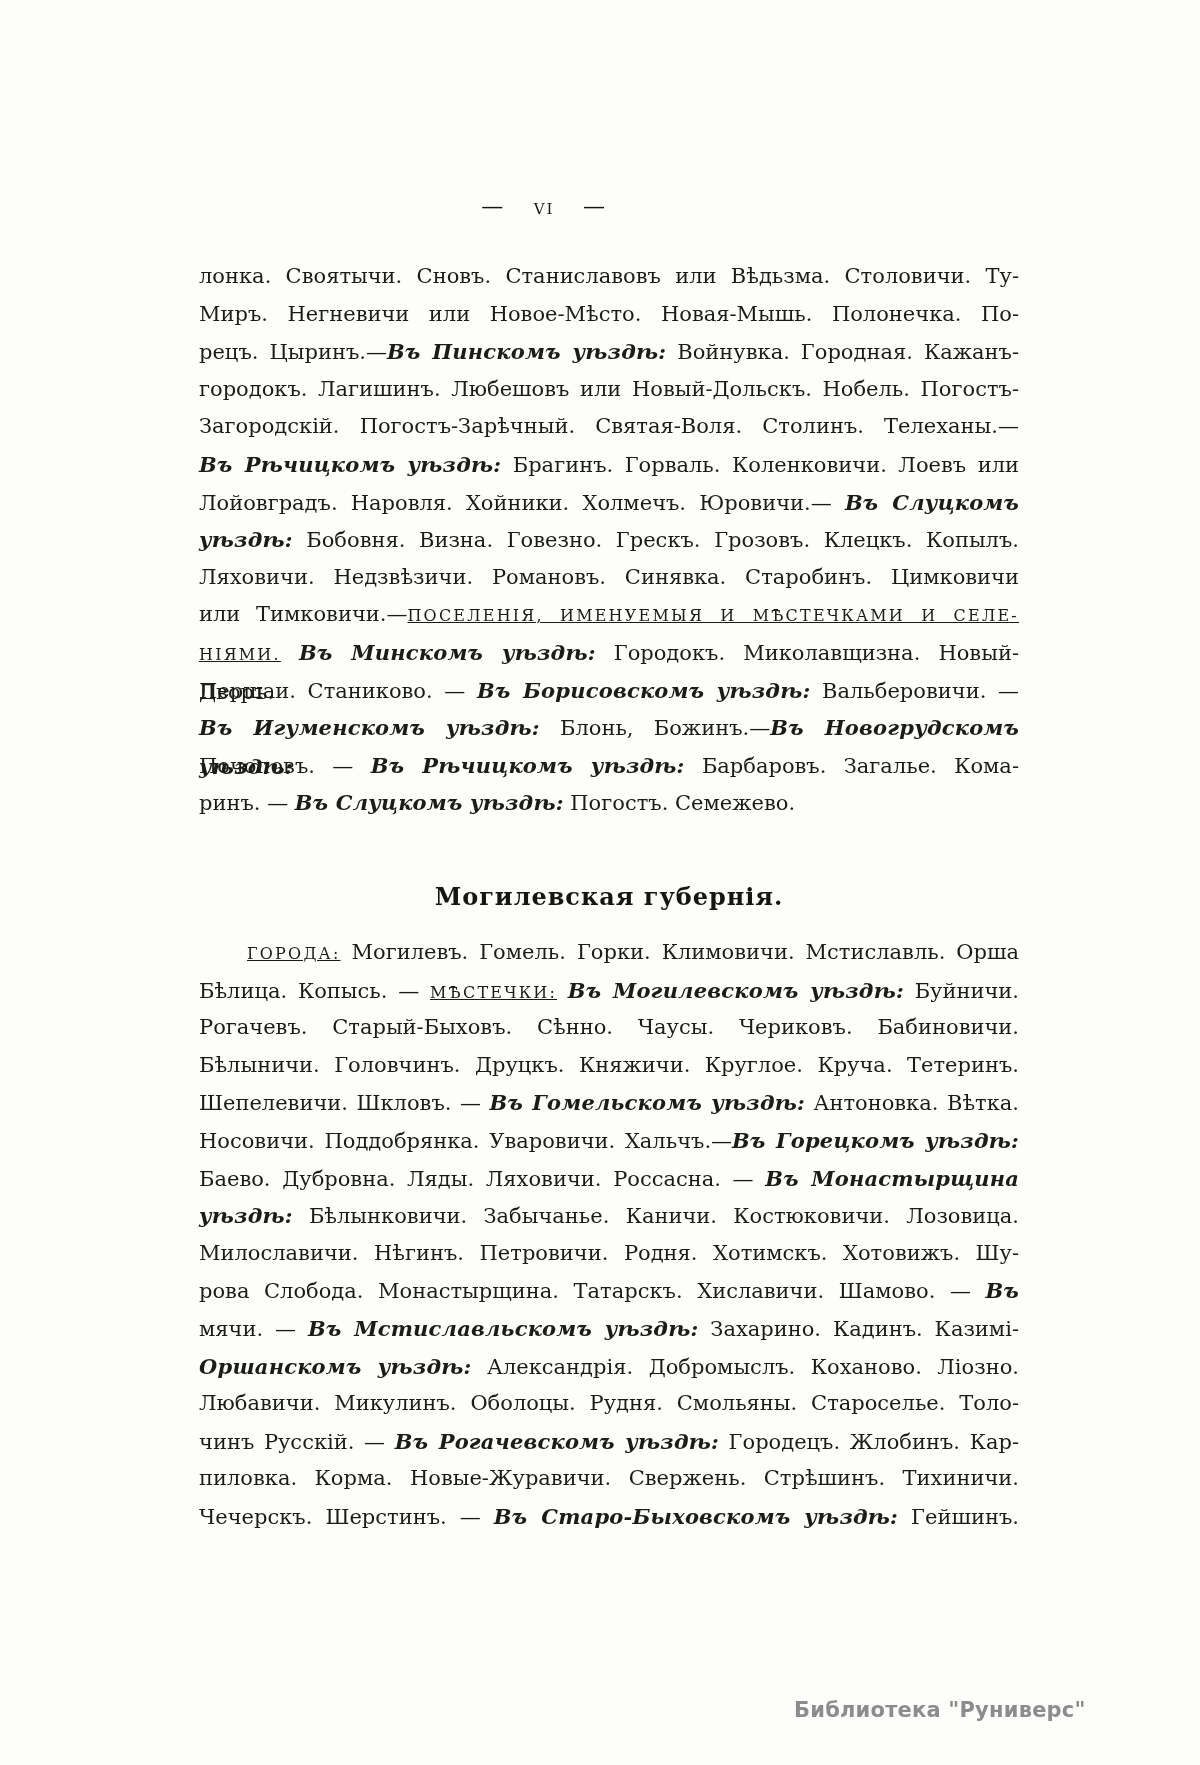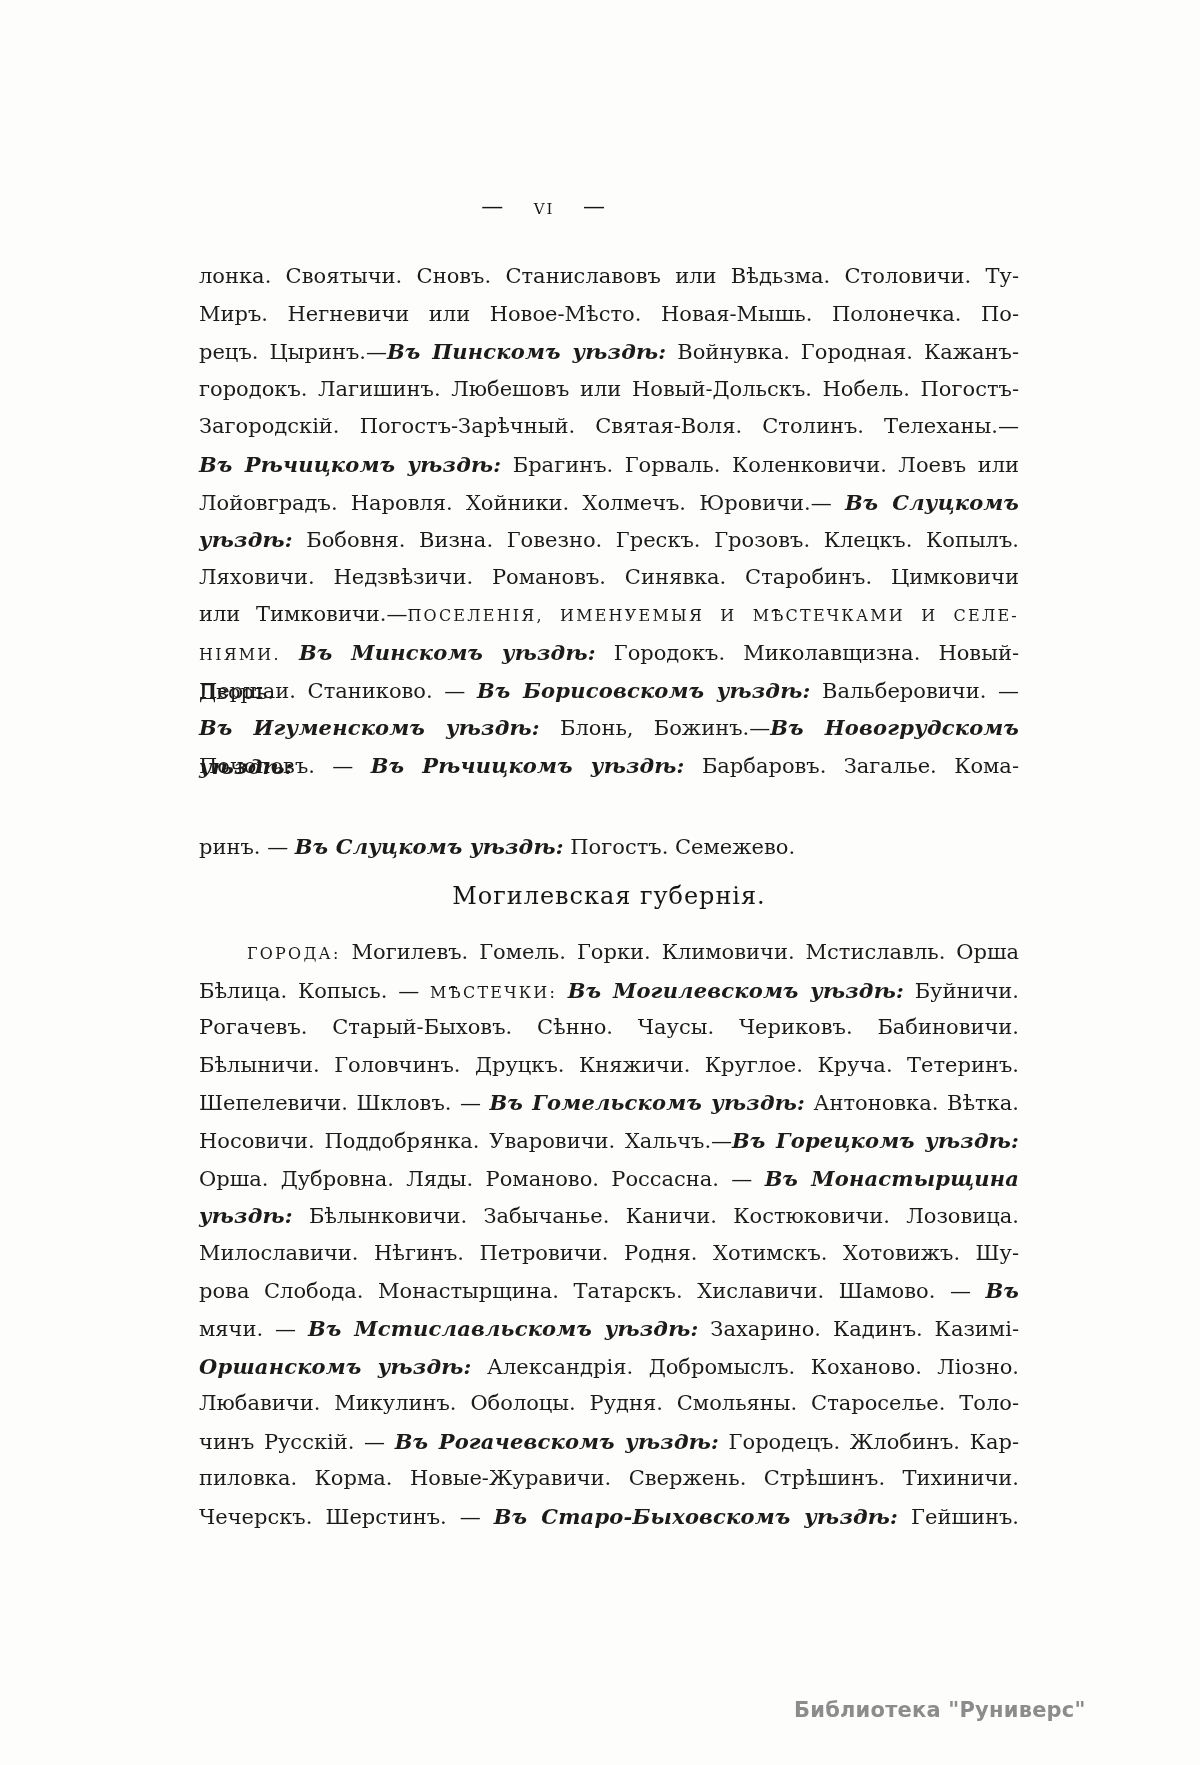--- a/index.html
+++ b/index.html
@@ -37,48 +37,48 @@
     line-height: 37.6px;
   }
   .para-1 { top: 258px; }
   .section-heading {
     position: absolute;
     left: 195px;
     top: 882px;
     width: 820px;
     text-align: center;
     font-size: 24px;
-    font-weight: normal;
+    font-weight: bold;
     letter-spacing: 0.04em;
     color: #161514;
   }
   .para-2 { top: 934px; }
   .text-line {
     text-align: justify;
     text-align-last: justify;
     white-space: normal;
     height: 37.6px;
     overflow: visible;
   }
   .text-line.no-justify {
     text-align: center;
     text-align-last: left;
-    margin-top: 44px;
   }
   .text-line.indent { text-indent: 48px; }
   .seg-n { }
   .seg-i {
     font-style: italic;
     font-weight: 700;
     letter-spacing: 0.01em;
   }
   .seg-sp {
     font-size: 0.76em;
     letter-spacing: 0.14em;
     font-weight: 500;
+    text-decoration: underline;
   }
   .watermark {
     position: absolute;
     left: 790px;
     top: 1698px;
     width: 330px;
     font-family: "DejaVu Sans", sans-serif;
     font-size: 21px;
     font-weight: 600;
     color: #8c8c8c;
@@ -112,21 +112,21 @@
 
   <div class="section-heading">Могилевская губернія.</div>
 
   <div class="text-block para-2">
       <div class="text-line indent"><span class="seg-sp">ГОРОДА:</span><span class="seg-n"> Могилевъ. Гомель. Горки. Климовичи. Мстиславль. Орша</span></div>
       <div class="text-line"><span class="seg-n">Бѣлица. Копысь. — </span><span class="seg-sp">МѢСТЕЧКИ:</span><span class="seg-n"> </span><span class="seg-i">Въ Могилевскомъ уѣздѣ:</span><span class="seg-n"> Буйничи.</span></div>
       <div class="text-line"><span class="seg-n">Рогачевъ. Старый-Быховъ. Сѣнно. Чаусы. Чериковъ. Бабиновичи.</span></div>
       <div class="text-line"><span class="seg-n">Бѣлыничи. Головчинъ. Друцкъ. Княжичи. Круглое. Круча. Тетеринъ.</span></div>
       <div class="text-line"><span class="seg-n">Шепелевичи. Шкловъ. — </span><span class="seg-i">Въ Гомельскомъ уѣздѣ:</span><span class="seg-n"> Антоновка. Вѣтка.</span></div>
       <div class="text-line"><span class="seg-n">Носовичи. Поддобрянка. Уваровичи. Хальчъ.—</span><span class="seg-i">Въ Горецкомъ уѣздѣ:</span></div>
-      <div class="text-line"><span class="seg-n">Орша. Дубровна. Ляды. Романово. Россасна. — </span><span class="seg-i">Въ Монастырщина</span></div>
+      <div class="text-line"><span class="seg-n">Баево. Дубровна. Ляды. Ляховичи. Россасна. — </span><span class="seg-i">Въ Монастырщина</span></div>
       <div class="text-line"><span class="seg-i">уѣздѣ:</span><span class="seg-n"> Бѣлынковичи. Забычанье. Каничи. Костюковичи. Лозовица.</span></div>
       <div class="text-line"><span class="seg-n">Милославичи. Нѣгинъ. Петровичи. Родня. Хотимскъ. Хотовижъ. Шу-</span></div>
       <div class="text-line"><span class="seg-n">рова Слобода. Монастырщина. Татарскъ. Хиславичи. Шамово. — </span><span class="seg-i">Въ</span></div>
       <div class="text-line"><span class="seg-n">мячи. — </span><span class="seg-i">Въ Мстиславльскомъ уѣздѣ:</span><span class="seg-n"> Захарино. Кадинъ. Казимі-</span></div>
       <div class="text-line"><span class="seg-i">Оршанскомъ уѣздѣ:</span><span class="seg-n"> Александрія. Добромыслъ. Коханово. Ліозно.</span></div>
       <div class="text-line"><span class="seg-n">Любавичи. Микулинъ. Оболоцы. Рудня. Смольяны. Староселье. Толо-</span></div>
       <div class="text-line"><span class="seg-n">чинъ Русскій. — </span><span class="seg-i">Въ Рогачевскомъ уѣздѣ:</span><span class="seg-n"> Городецъ. Жлобинъ. Кар-</span></div>
       <div class="text-line"><span class="seg-n">пиловка. Корма. Новые-Журавичи. Свержень. Стрѣшинъ. Тихиничи.</span></div>
       <div class="text-line"><span class="seg-n">Чечерскъ. Шерстинъ. — </span><span class="seg-i">Въ Старо-Быховскомъ уѣздѣ:</span><span class="seg-n"> Гейшинъ.</span></div>
     </div>

